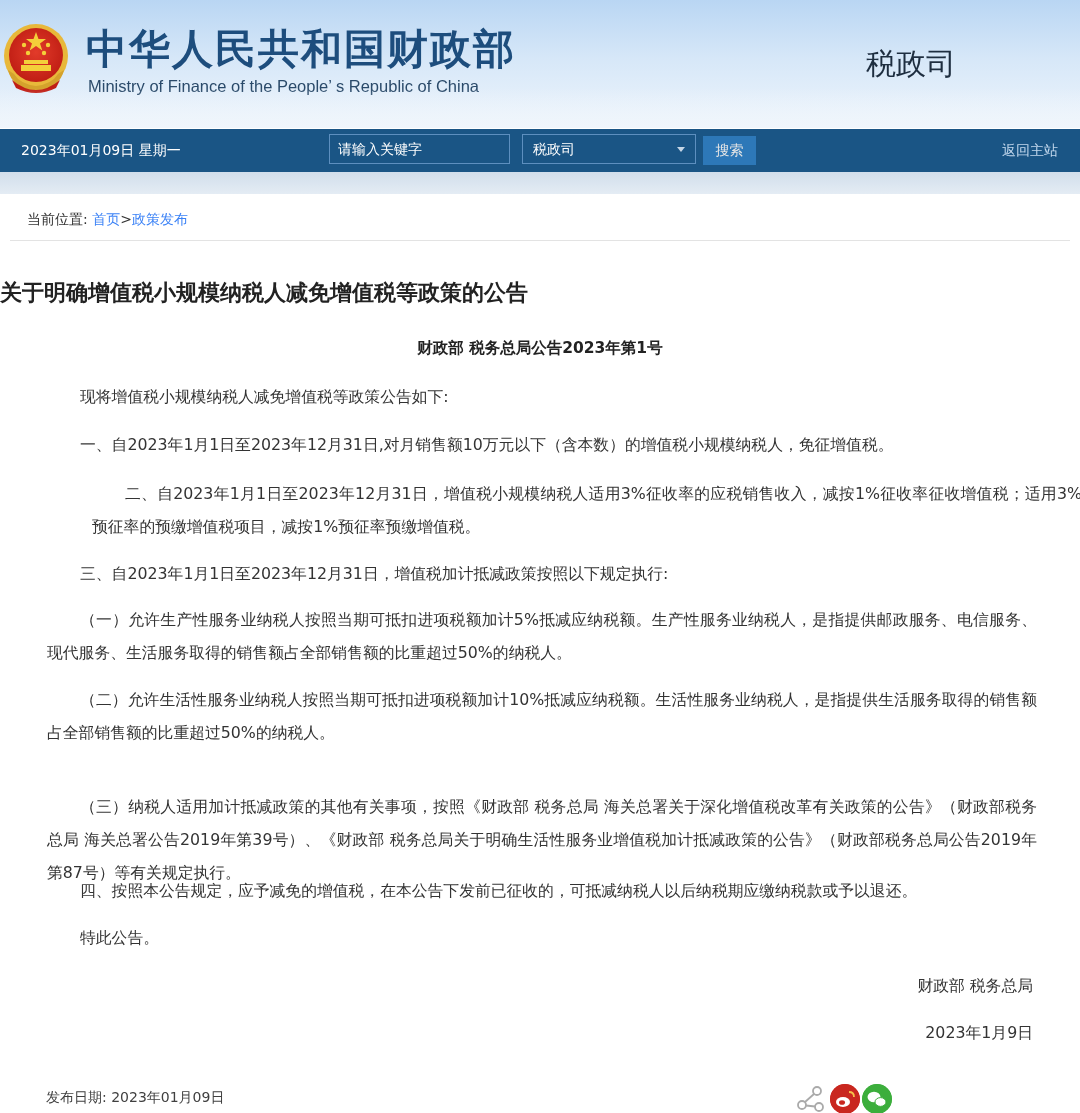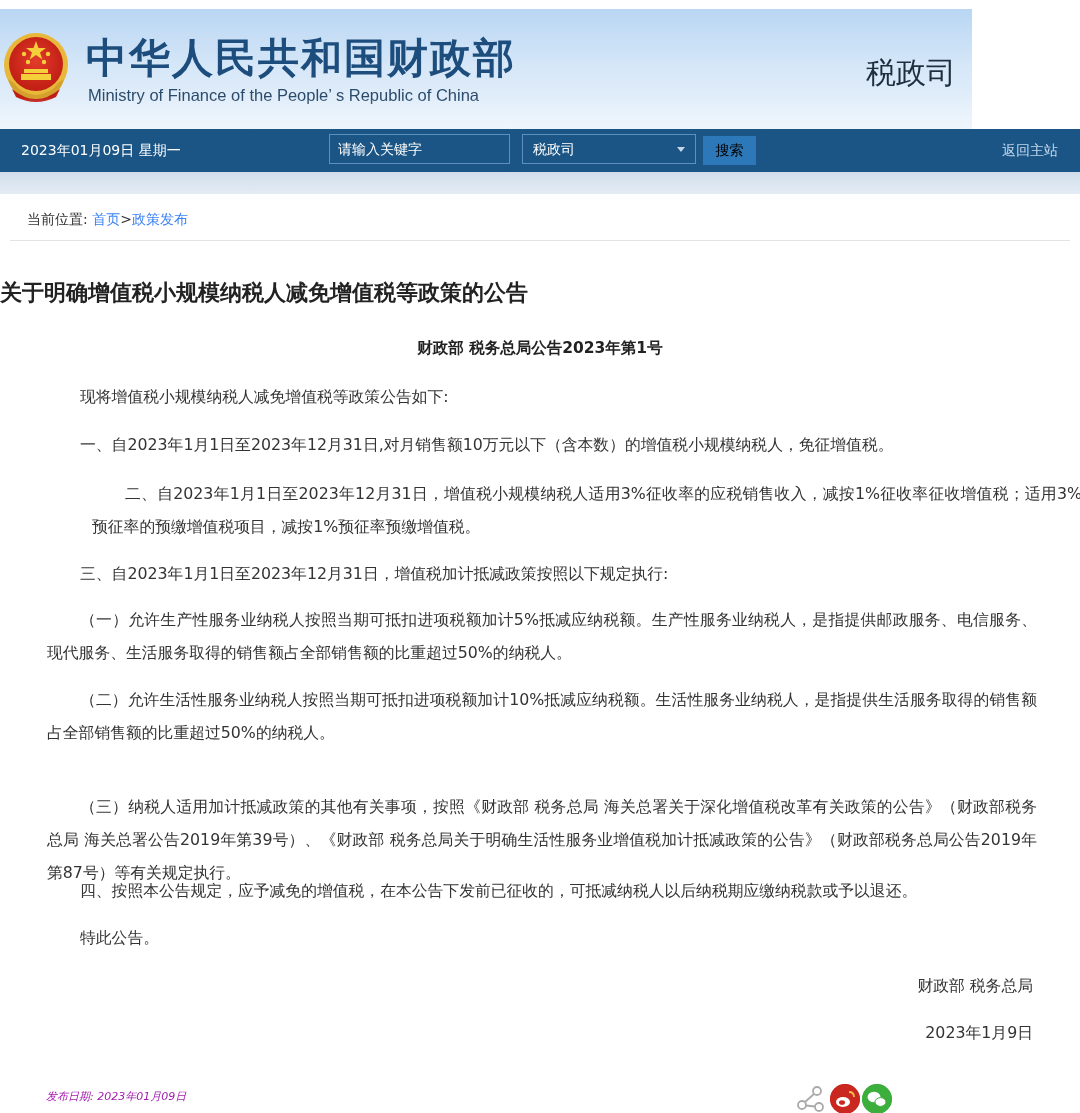--- a/index.html
+++ b/index.html
@@ -1,21 +1,21 @@
 <!DOCTYPE html>
 <html><head>
 <meta charset="utf-8">
 <style>
   * { box-sizing: border-box; margin: 0; padding: 0; }
   html, body { width: 1080px; height: 1113px; overflow: hidden; background: #ffffff; }
   body { font-family: "DejaVu Sans", "Liberation Sans", sans-serif; color: #333; position: relative; }
 
   
   .banner {
-    position: absolute; left: 0; top: 9px; width: 972px; height: 128px;
+    position: absolute; left: 0; top: 0; width: 1080px; height: 128px;
     background: linear-gradient(180deg, #b9d6f3 0%, #d6e7f8 45%, #eef5fc 100%);
     overflow: hidden;
   }
   .banner::after {
     content: ""; position: absolute; left: 0; right: 0; bottom: 0; height: 40px;
     background: linear-gradient(180deg, rgba(255,255,255,0) 0%, rgba(240,246,252,0.8) 100%);
   }
   .emblem { position: absolute; left: 2px; top: 22px; width: 68px; height: 74px; }
   .site-title-cn {
     position: absolute; left: 86px; top: 24px; font-size: 41px; font-weight: bold;
@@ -51,21 +51,21 @@
     border: 1px solid #5d8fbf; background: #1a5585; color: #fff;
     font-size: 14px; padding: 0 10px; line-height: 28px;
   }
   .scope-select .caret {
     position: absolute; right: 10px; top: 12px; width: 0; height: 0;
     border-left: 4px solid transparent; border-right: 4px solid transparent;
     border-top: 5px solid #c5d6e6;
   }
   .search-btn {
     position: absolute; left: 703px; top: 7px; width: 53px; height: 29px;
-    background: #2d78b8; color: #000000; font-size: 14px; line-height: 29px;
+    background: #2d78b8; color: #e5e5e5; font-size: 14px; line-height: 29px;
     text-align: center; border: none; cursor: pointer;
     font-family: "DejaVu Sans", sans-serif;
   }
   .home-link {
     position: absolute; right: 22px; top: 12px; font-size: 14px; color: #c4d9ee; line-height: 18px;
     text-decoration: none;
   }
   .nav-shadow {
     position: absolute; left: 0; top: 172px; width: 1080px; height: 22px;
     background: linear-gradient(180deg, #d1deeb 0%, #e4ecf4 100%);
@@ -93,21 +93,21 @@
     position: absolute; left: 47px; width: 990px; font-size: 15.8px; color: #333;
     line-height: 33px; text-align: justify;
   }
   .para.indent { text-indent: 33px; }
   .sign {
     position: absolute; right: 47px; font-size: 15.8px; color: #333; line-height: 22px; text-align: right;
   }
 
   
   .pub-date {
-    position: absolute; left: 46px; top: 1087px; font-size: 11px; color: #a21caf; line-height: 20px; font-style: italic;
+    position: absolute; left: 46px; top: 1087px; font-size: 14px; color: #404040; line-height: 20px;
   }
   .share { position: absolute; left: 795px; top: 1085px; width: 30px; height: 28px; }
   .social {
     position: absolute; top: 1084px; width: 30px; height: 30px; border-radius: 50%;
   }
   .weibo { left: 830px; background: #c9271f; }
   .wechat { left: 862px; background: #3cae3c; }
 </style>
 </head>
 <body>

